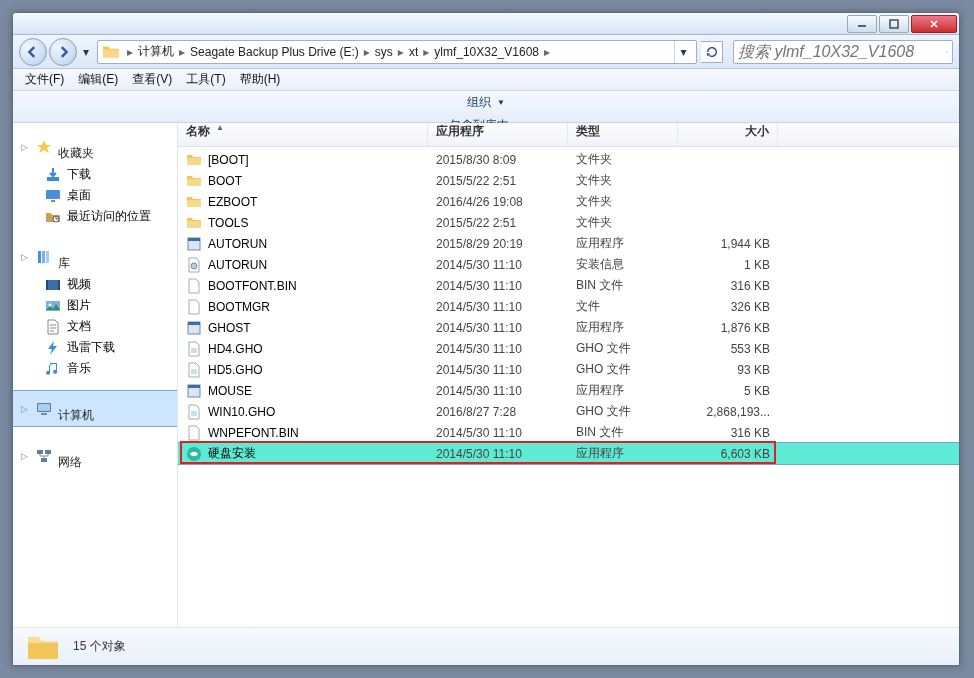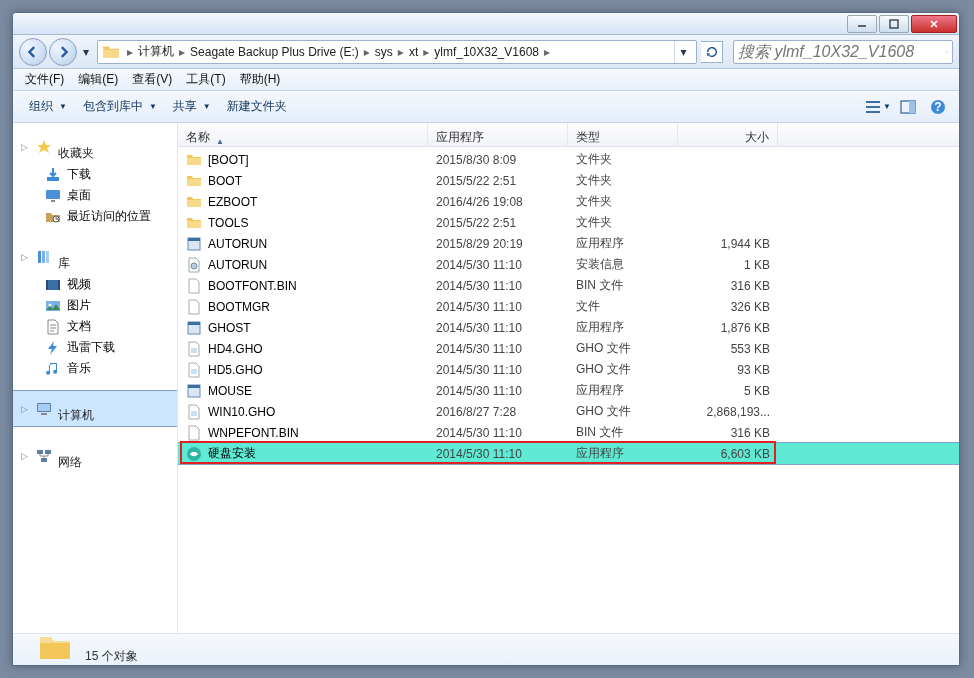--- a/index.html
+++ b/index.html
@@ -25,21 +25,21 @@
 .refresh { width:22px; height:22px; display:flex; align-items:center; justify-content:center; color:#1b4f8a; cursor:pointer; border:1px solid #9bb0cc; border-left:none; background:#fff; }
 .search { width:220px; height:24px; background:#fff; border:1px solid #9bb0cc; border-radius:2px; display:flex; align-items:center; padding:0 4px; margin-left:6px; }
 .search input { border:none; outline:none; flex:1; font-style:italic; color:#888; font-size:16px; }
 .search .sicon { width:16px; height:16px; color:#1b4f8a; }
 
 
 .menubar { height:22px; background:linear-gradient(#f6f9fd,#e8f0f9); display:flex; align-items:center; padding:0 6px; gap:2px; border-bottom:1px solid #c8d4e4; }
 .menuitem { padding:2px 6px; cursor:pointer; color:#111; }
 
 
-.toolbar { height:32px; background:linear-gradient(#f4f8fd,#e4eef9); display:flex; align-items:center; padding:0 8px; border-bottom:1px solid #c8d4e4; }
+.toolbar { height:32px; background:linear-gradient(#f4f8fd,#e4eef9); display:flex; align-items:center; padding:0 8px; border-bottom:1px solid #c8d4e4;flex-direction:column; }
 .toolbtn { display:flex; align-items:center; padding:3px 8px; color:#13365e; cursor:pointer; gap:4px; }
 .toolbtn .dd { font-size:8px; margin-left:2px; }
 .tool-spacer { flex:1; }
 .tooliconbtn { width:26px; height:22px; display:flex; align-items:center; justify-content:center; color:#13365e; cursor:pointer; margin-left:4px; }
 .tooliconbtn svg { width:16px; height:16px; }
 
 
 .body { flex:1; display:flex; min-height:0; }
 .sidebar { width:165px; background:#fff; border-right:1px solid #e0e6ee; padding:6px 0; overflow:auto; }
 .sgroup { margin-bottom:12px; }
@@ -47,39 +47,39 @@
 .sghdr .tw { width:9px; color:#888; font-size:9px; }
 .sghdr .gicon { width:16px; height:16px; }
 .sghdr .lbl { color:#222;margin-top:14px; }
 .sitem { display:flex; align-items:center; padding:2px 8px 2px 32px; gap:6px; cursor:pointer; }
 .sitem .iicon { width:16px; height:16px; }
 .sitem.sel { background:#cde6ff; outline:1px solid #7da2ce; }
 
 
 .content { flex:1; background:#fff; display:flex; flex-direction:column; overflow:auto; }
 .cols { display:flex; background:linear-gradient(#fdfdfe,#f0f3f8); border-bottom:1px solid #dce3ec; height:24px; align-items:center; color:#333; }
-.col { padding:0 8px; border-right:1px solid #e4e9f1; height:100%; display:flex; align-items:flex-end; cursor:pointer; }
+.col { padding:0 8px; border-right:1px solid #e4e9f1; height:100%; display:flex; align-items:flex-start; cursor:pointer;font-weight:bold; }
 .col.cname { width:250px; }
 .col.cdate { width:140px; }
 .col.ctype { width:110px; }
 .col.csize { width:100px; justify-content:flex-end; }
 .col .sort { font-size:8px; color:#3b6ea5; margin-left:6px; }
 .rows { flex:1; padding-top:2px; position:relative; }
 .row { display:flex; height:21px; align-items:center; }
 .row.sel { background:#5eead4; outline:1px solid #7da2ce; }
 .cell { padding:0 8px; white-space:nowrap; overflow:hidden; text-overflow:ellipsis; }
 .cell.cname { width:250px; display:flex; align-items:center; gap:6px; }
 .cell.cdate { width:140px; color:#444; }
 .cell.ctype { width:110px; color:#444; }
 .cell.csize { width:100px; text-align:right; color:#444; }
 .ficon { width:16px; height:16px; flex:none; }
 .highlight-box { position:absolute; border:2px solid #e02020; pointer-events:none; }
 
 
-.status { height:32px; border-top:1px solid #dfe6ef; display:flex; align-items:flex-end; padding:0 24px; gap:12px; background:linear-gradient(#f6f9fd,#e9f1fa); }
+.status { height:38px; border-top:1px solid #dfe6ef; display:flex; align-items:center; padding:0 12px; gap:12px; background:linear-gradient(#f6f9fd,#e9f1fa); }
 .status .bigicon { width:36px; height:36px; }
 .status .stxt { color:#333; }
 
 
 .foldericon path, .ficon path, .gicon path, .iicon path, .bigicon path { }
 </style>
 </head>
 <body>
 
 <div class="window">

